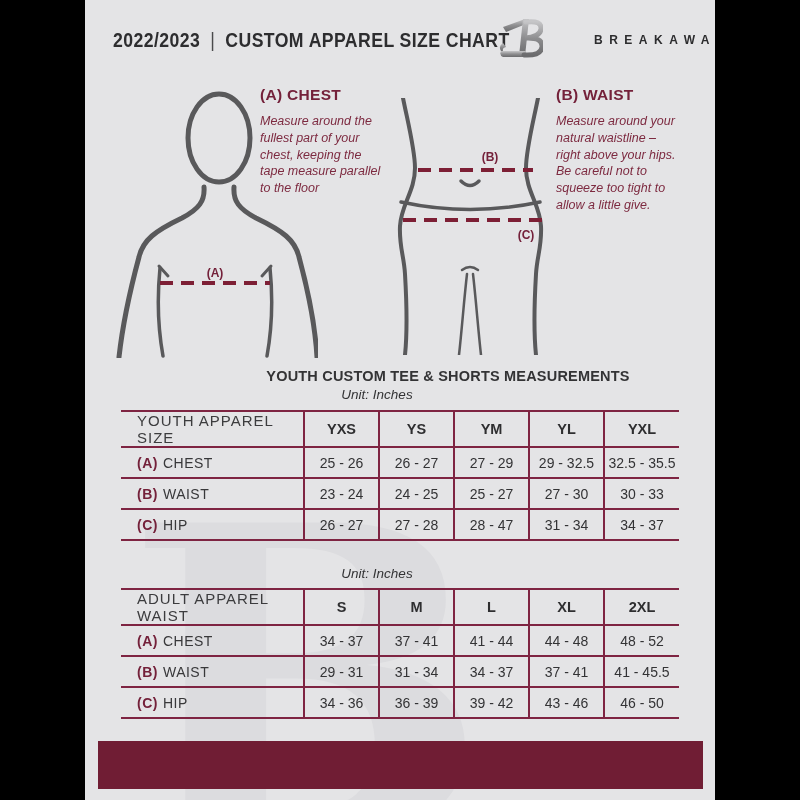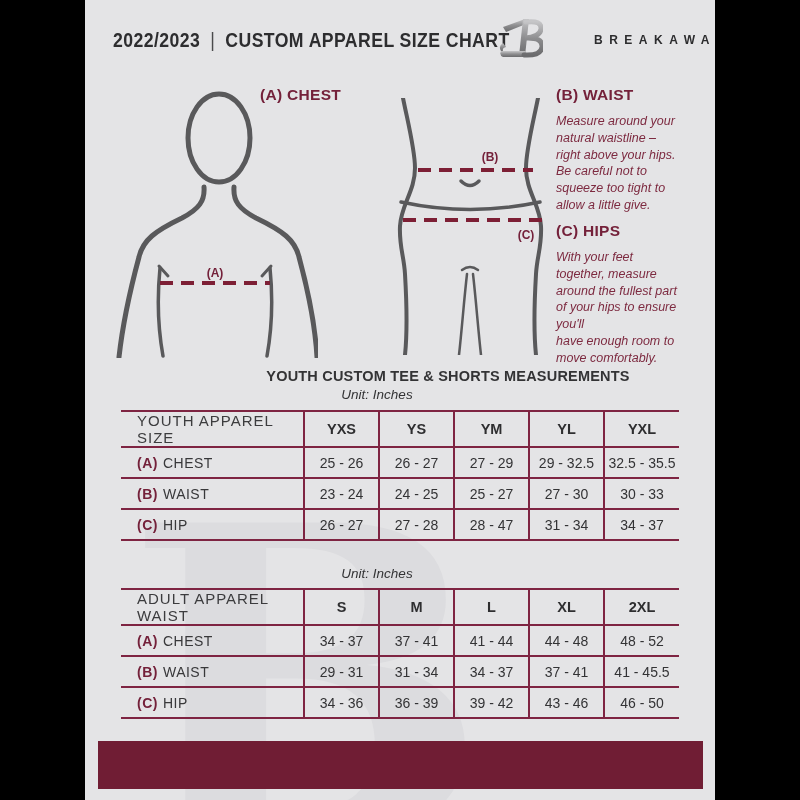--- a/index.html
+++ b/index.html
@@ -119,40 +119,35 @@
         <path d="M80 176 C83 202 85 230 88 257" stroke-width="2.5"></path>
       </g>
       <path d="M25 72 L140 72" fill="none" stroke="#7d1f35" stroke-width="4" stroke-dasharray="13 8"></path>
       <path d="M10 122 L150 122" fill="none" stroke="#7d1f35" stroke-width="4" stroke-dasharray="13 8"></path>
       <text class="marker" x="97" y="63" text-anchor="middle">(B)</text>
       <text class="marker" x="133" y="141" text-anchor="middle">(C)</text>
     </svg>
 
     <div class="guide-block gb-chest">
       <div class="guide-heading">(A) CHEST</div>
+      <div class="guide-body">Measure around the
+fullest part of your
+chest, keeping the
+tape measure parallel
+to the floor</div>
     </div>
     <div class="guide-block gb-waist">
       <div class="guide-heading">(B) WAIST</div>
       <div class="guide-body">Measure around your
 natural waistline –
 right above your hips.
 Be careful not to
 squeeze too tight to
 allow a little give.</div>
     </div>
-    <div class="guide-block gb-hips">
-      <div class="guide-heading">(C) HIPS</div>
-      <div class="guide-body">With your feet
-together, measure
-around the fullest part
-of your hips to ensure
-you'll
-have enough room to
-move comfortably.</div>
-    </div>
 
     <div class="sec-title t-youth-title">YOUTH CUSTOM TEE &amp; SHORTS MEASUREMENTS</div>
     <div class="sec-unit t-youth-unit">Unit: Inches</div>
     <div class="size-table tbl-youth">
       <table>
         <colgroup>
             <col class="c-label">
             <col class="c-size">
             <col class="c-size">
             <col class="c-size">

